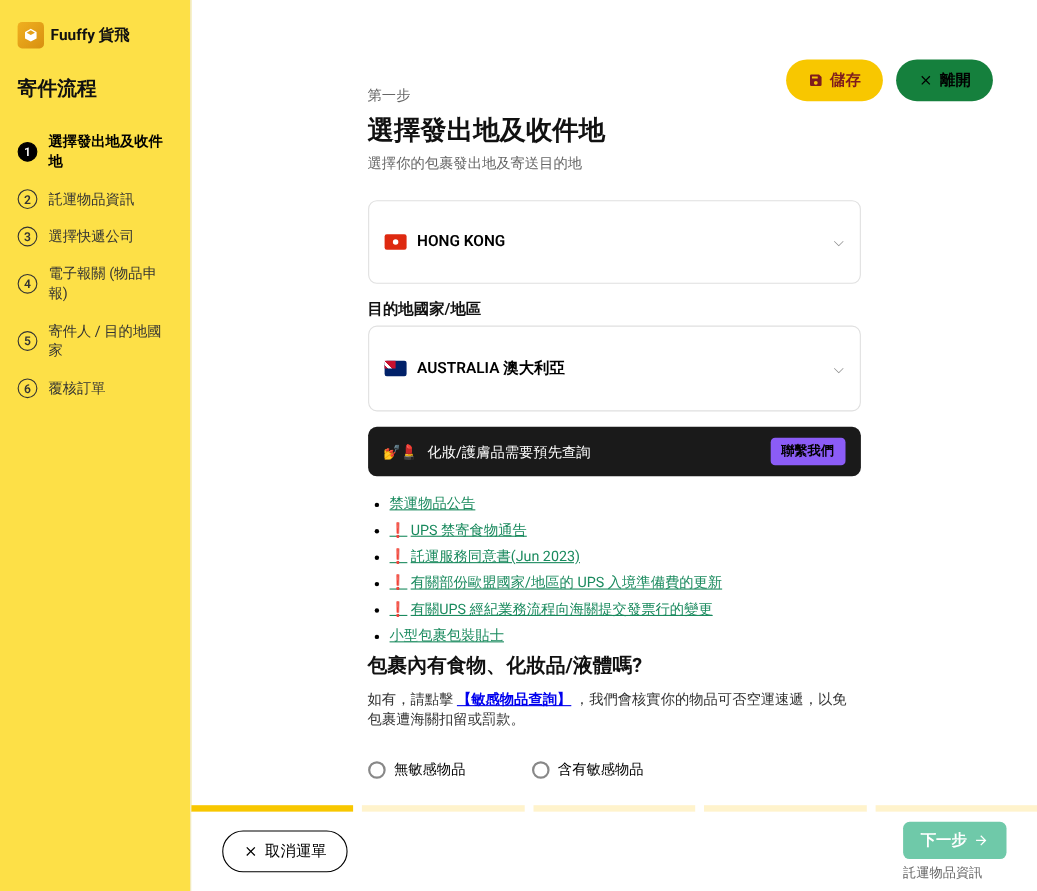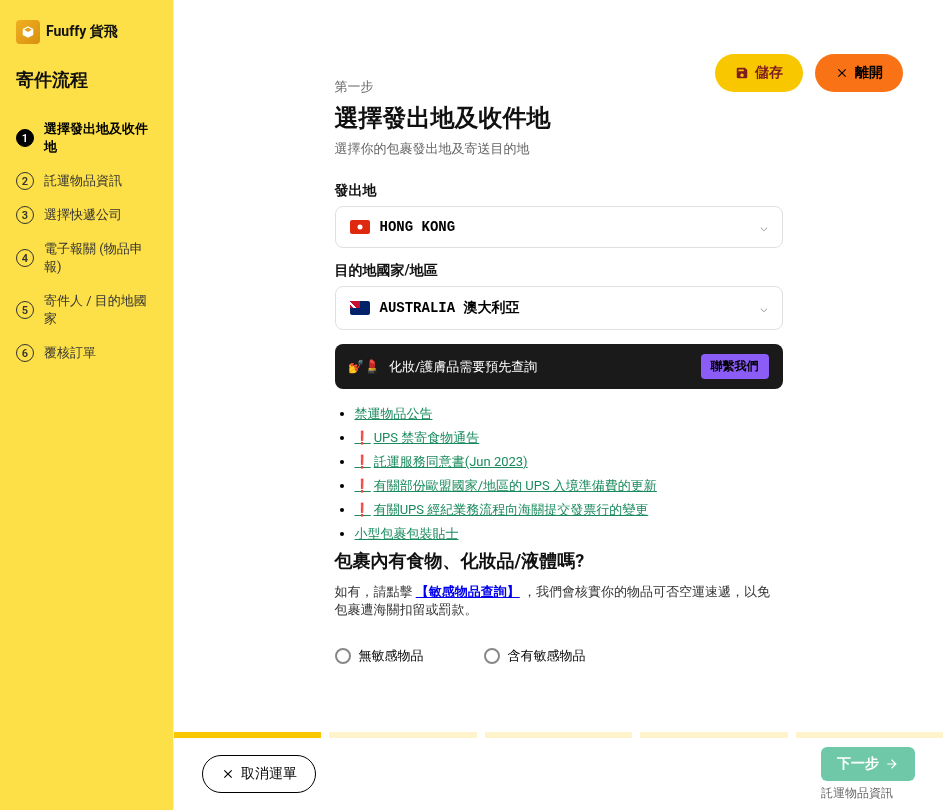--- a/index.html
+++ b/index.html
@@ -13,29 +13,29 @@
     .step-list { list-style: none; }
     .step-item { display: flex; align-items: center; gap: 10px; padding: 8px 0; font-size: 13px; color: #333; cursor: pointer; }
     .step-item.active { font-weight: 700; color: #000; }
     .step-num { width: 18px; height: 18px; border: 1.5px solid #333; border-radius: 50%; display: flex; align-items: center; justify-content: center; font-size: 11px; font-weight: 600; flex-shrink: 0; }
     .step-item.active .step-num { background: #000; color: #fff; border-color: #000; }
     
     .main { position: absolute; left: 174px; top: 0; right: 0; height: 738px; overflow-y: auto; }
     .top-actions { position: absolute; top: 54px; right: 40px; display: flex; gap: 12px; }
     .btn { display: inline-flex; align-items: center; gap: 6px; padding: 10px 20px; border-radius: 24px; font-size: 14px; font-weight: 600; border: none; cursor: pointer; }
     .btn-save { background: #f8c700; color: #7f1d1d; }
-    .btn-exit { background: #f97316; color: #000; }
+    .btn-exit { background: #15803d; color: #000; }
     
     .content { max-width: 448px; margin: 0 auto; padding: 78px 0 40px; }
     .step-label { font-size: 13px; color: #666; margin-bottom: 6px; }
     .page-title { font-size: 24px; font-weight: 700; color: #111; margin-bottom: 6px; }
     .page-subtitle { font-size: 13px; color: #666; margin-bottom: 24px; }
     
     .field-label { font-size: 14px; font-weight: 600; color: #111; margin-bottom: 6px; }
-    .select { width: 100%; padding: 12px 14px; border: 1px solid #e0e0e0; border-radius: 8px; font-size: 14px; display: flex; align-items: center; justify-content: space-between; cursor: pointer; margin-bottom: 14px; background: #fff; font-family: Liberation Mono, monospace; }
+    .select { width: 100%; padding: 29px 14px; border: 1px solid #e0e0e0; border-radius: 8px; font-size: 14px; display: flex; align-items: center; justify-content: space-between; cursor: pointer; margin-bottom: 14px; background: #fff; }
     .select-left { display: flex; align-items: center; gap: 10px; }
     .flag { width: 20px; height: 14px; border-radius: 2px; display: inline-block; }
     .flag-hk { background: #de2910; position: relative; }
     .flag-hk::after { content: ''; position: absolute; left: 50%; top: 50%; width: 5px; height: 5px; background: #fff; border-radius: 50%; transform: translate(-50%, -50%); }
     .flag-au { background: linear-gradient(180deg, #012169 50%, #012169 50%); position: relative; }
     .flag-au::before { content: ''; position: absolute; left: 0; top: 0; width: 10px; height: 7px; background: linear-gradient(45deg, #c8102e 20%, #fff 20%, #fff 40%, #c8102e 40%); }
     .chevron { font-size: 12px; color: #888; }
     
     .notice-bar { background: #1a1a1a; color: #fff; padding: 10px 14px; border-radius: 8px; display: flex; align-items: center; justify-content: space-between; font-size: 13px; margin-bottom: 16px; }
     .notice-left { display: flex; align-items: center; gap: 8px; }
@@ -119,21 +119,20 @@
         </svg>
       <span>離開</span>
     </button>
   </div>
 
   <div class="content">
     <div class="step-label">第一步</div>
     <h1 class="page-title">選擇發出地及收件地</h1>
     <p class="page-subtitle">選擇你的包裹發出地及寄送目的地</p>
 
-    <div class="field-label">發出地</div>
     <div class="select">
       <span class="select-left">
         <span class="flag flag-hk"></span>
         <span style="font-weight:600">HONG KONG</span>
       </span>
       <span class="chevron">⌵</span>
     </div>
 
     <div class="field-label">目的地國家/地區</div>
     <div class="select">

